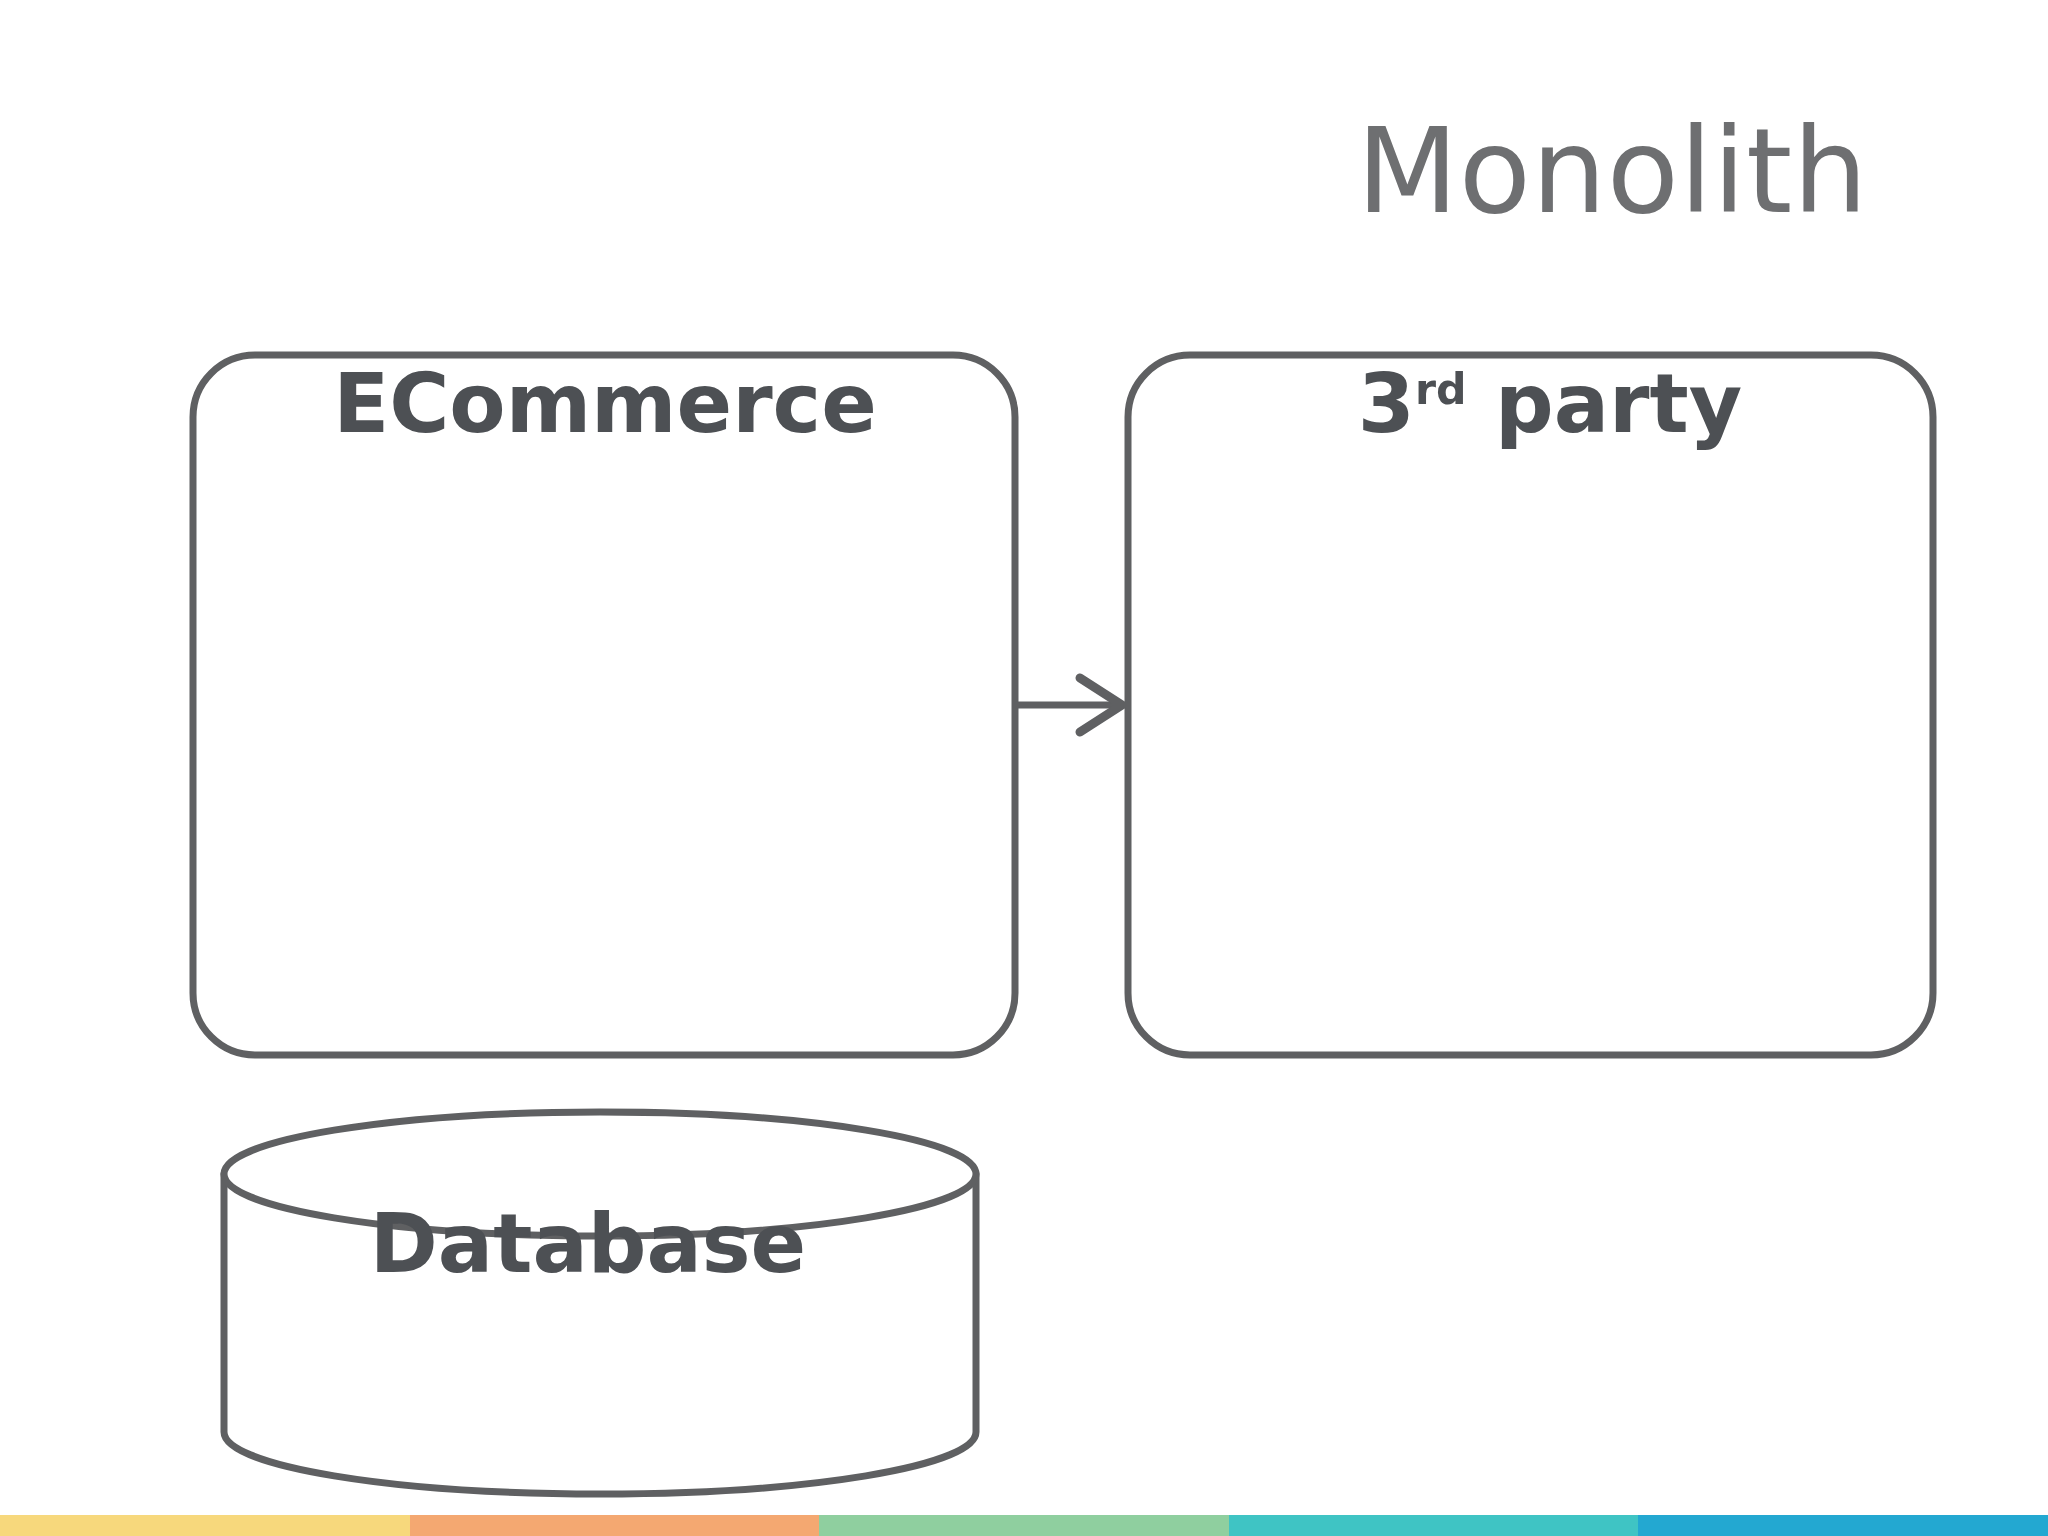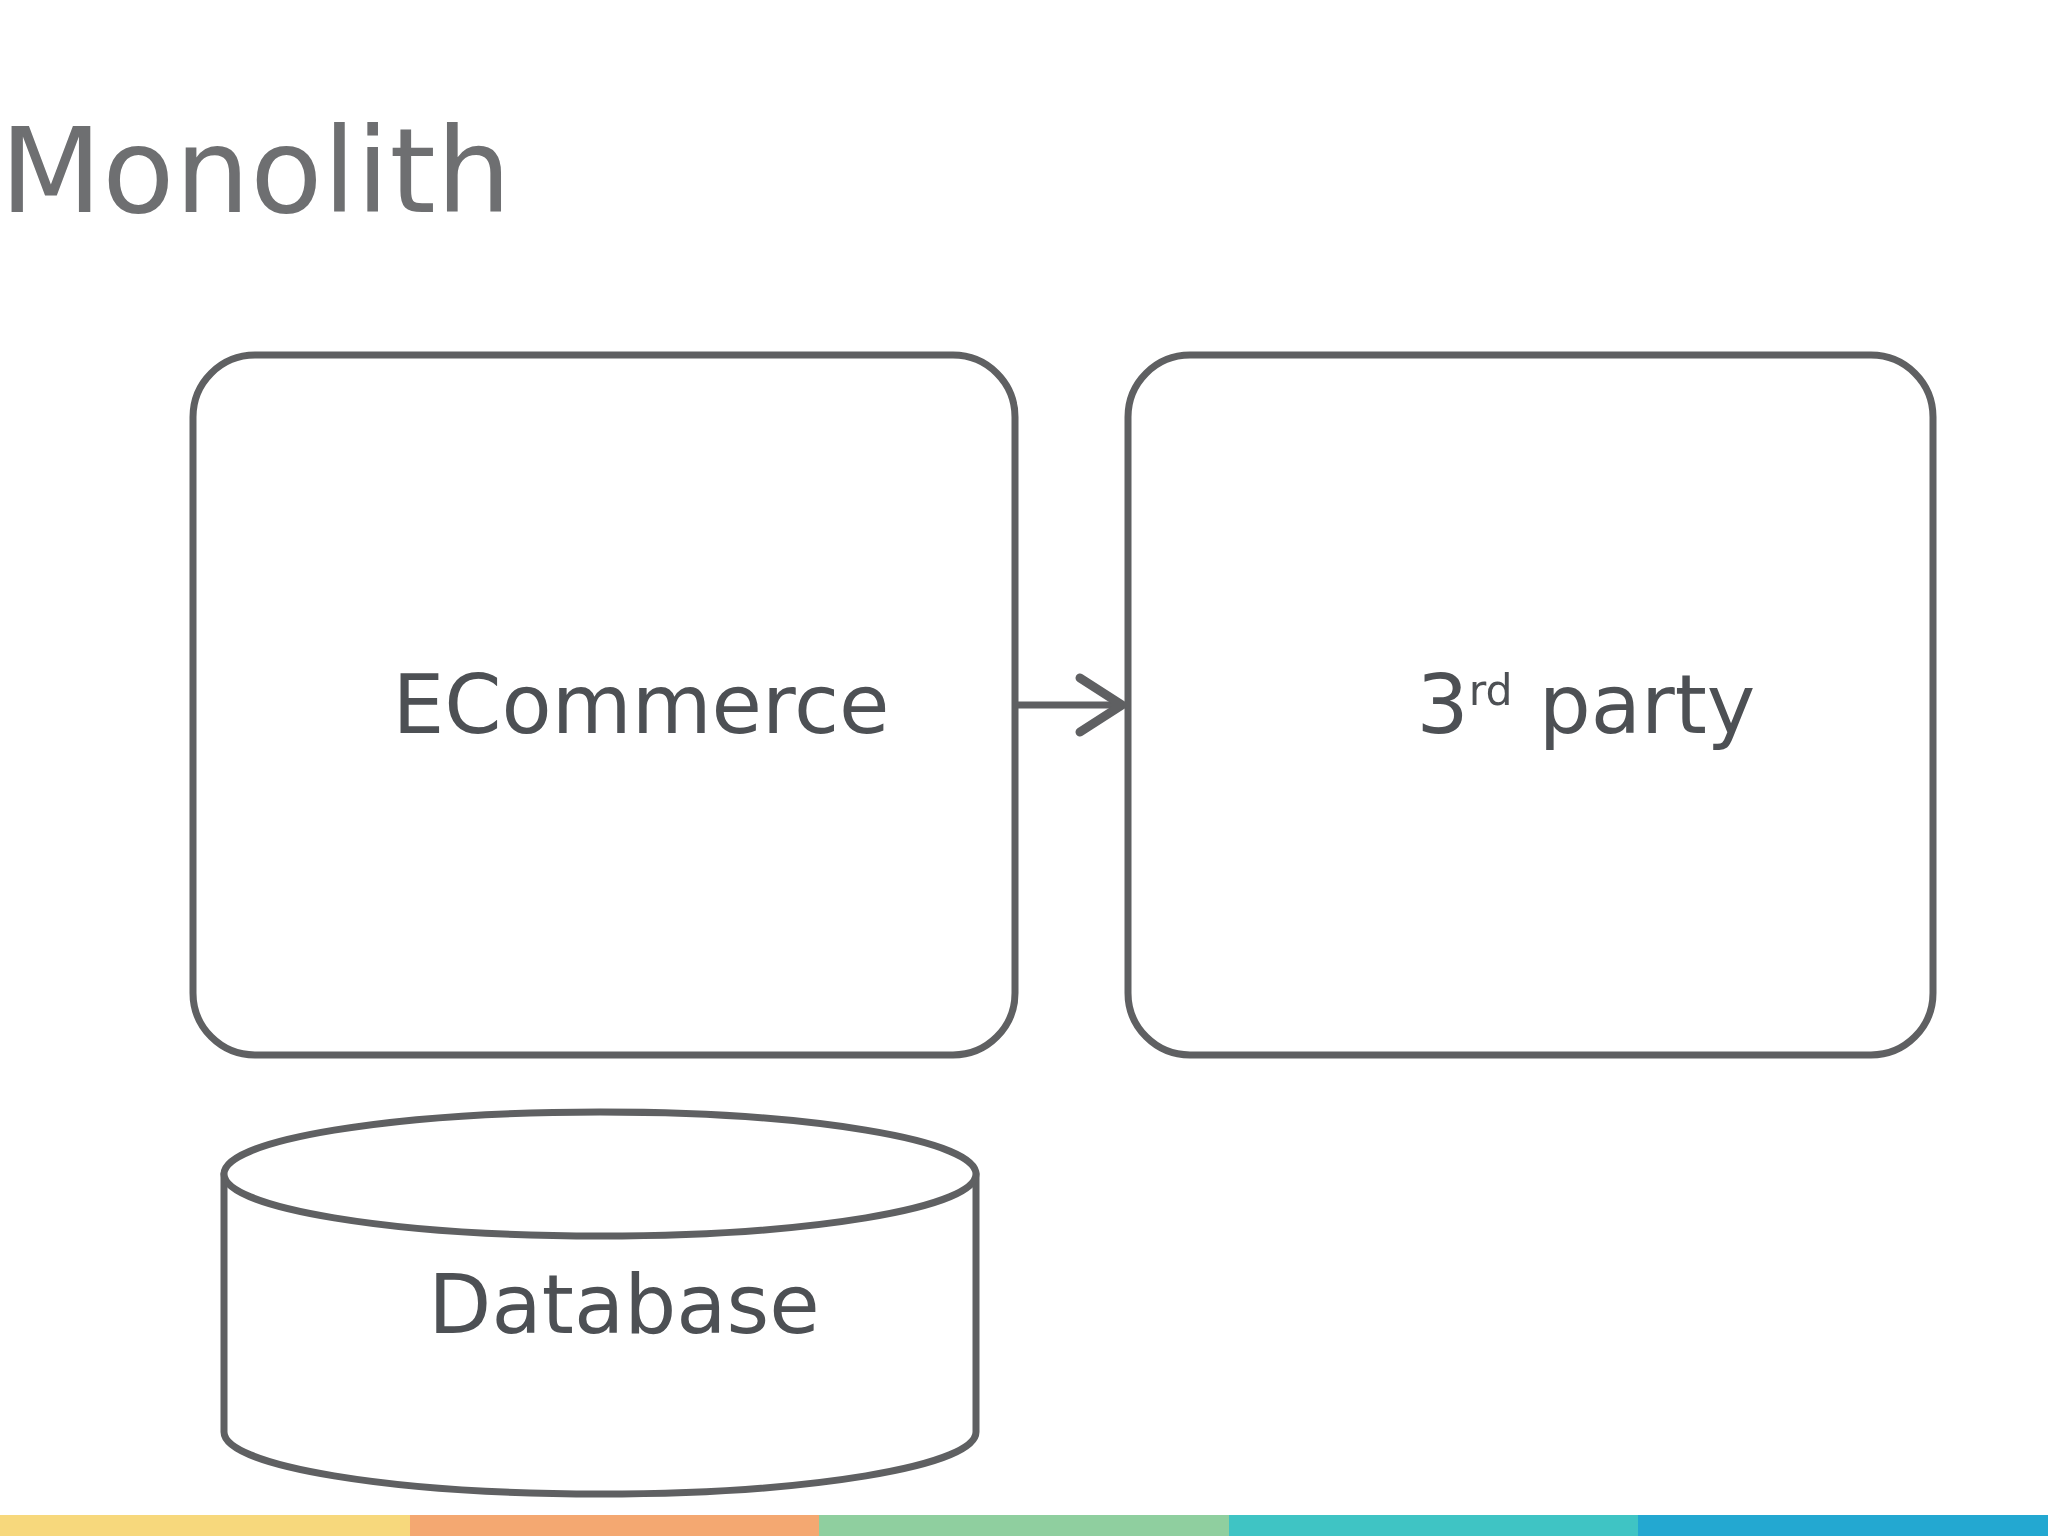--- a/index.html
+++ b/index.html
@@ -21,21 +21,21 @@
     height: 1536px;
     background: #ffffff;
   }
 
   
   #slide-title {
     position: absolute;
     left: 0;
     top: 110px;
     width: 1868px;
-    text-align: left;
+    text-align: right;
     font-family: "DejaVu Sans", sans-serif;
     font-size: 118px;
     font-weight: 400;
     color: #6e6f71;
     letter-spacing: 0.5px;
     line-height: 1.05;
     white-space: nowrap;
   }
 
   
@@ -46,27 +46,26 @@
     width: 2048px;
     height: 1536px;
   }
 
   
   .node-label {
     position: absolute;
     display: flex;
     flex-direction: column;
     align-items: center;
-    justify-content: center;
+    justify-content: flex-start;
     text-align: center;
     color: #4d5054;
     font-family: "DejaVu Sans", sans-serif;
-    font-weight: 400;
+    font-weight: 700;
     pointer-events: none;
-    margin-left: 36px;
   }
 
   #ecommerce-box-label {
     left: 190px;
     top: 350px;
     width: 830px;
     height: 710px;
     font-size: 82px;
     line-height: 1.32;
   }

